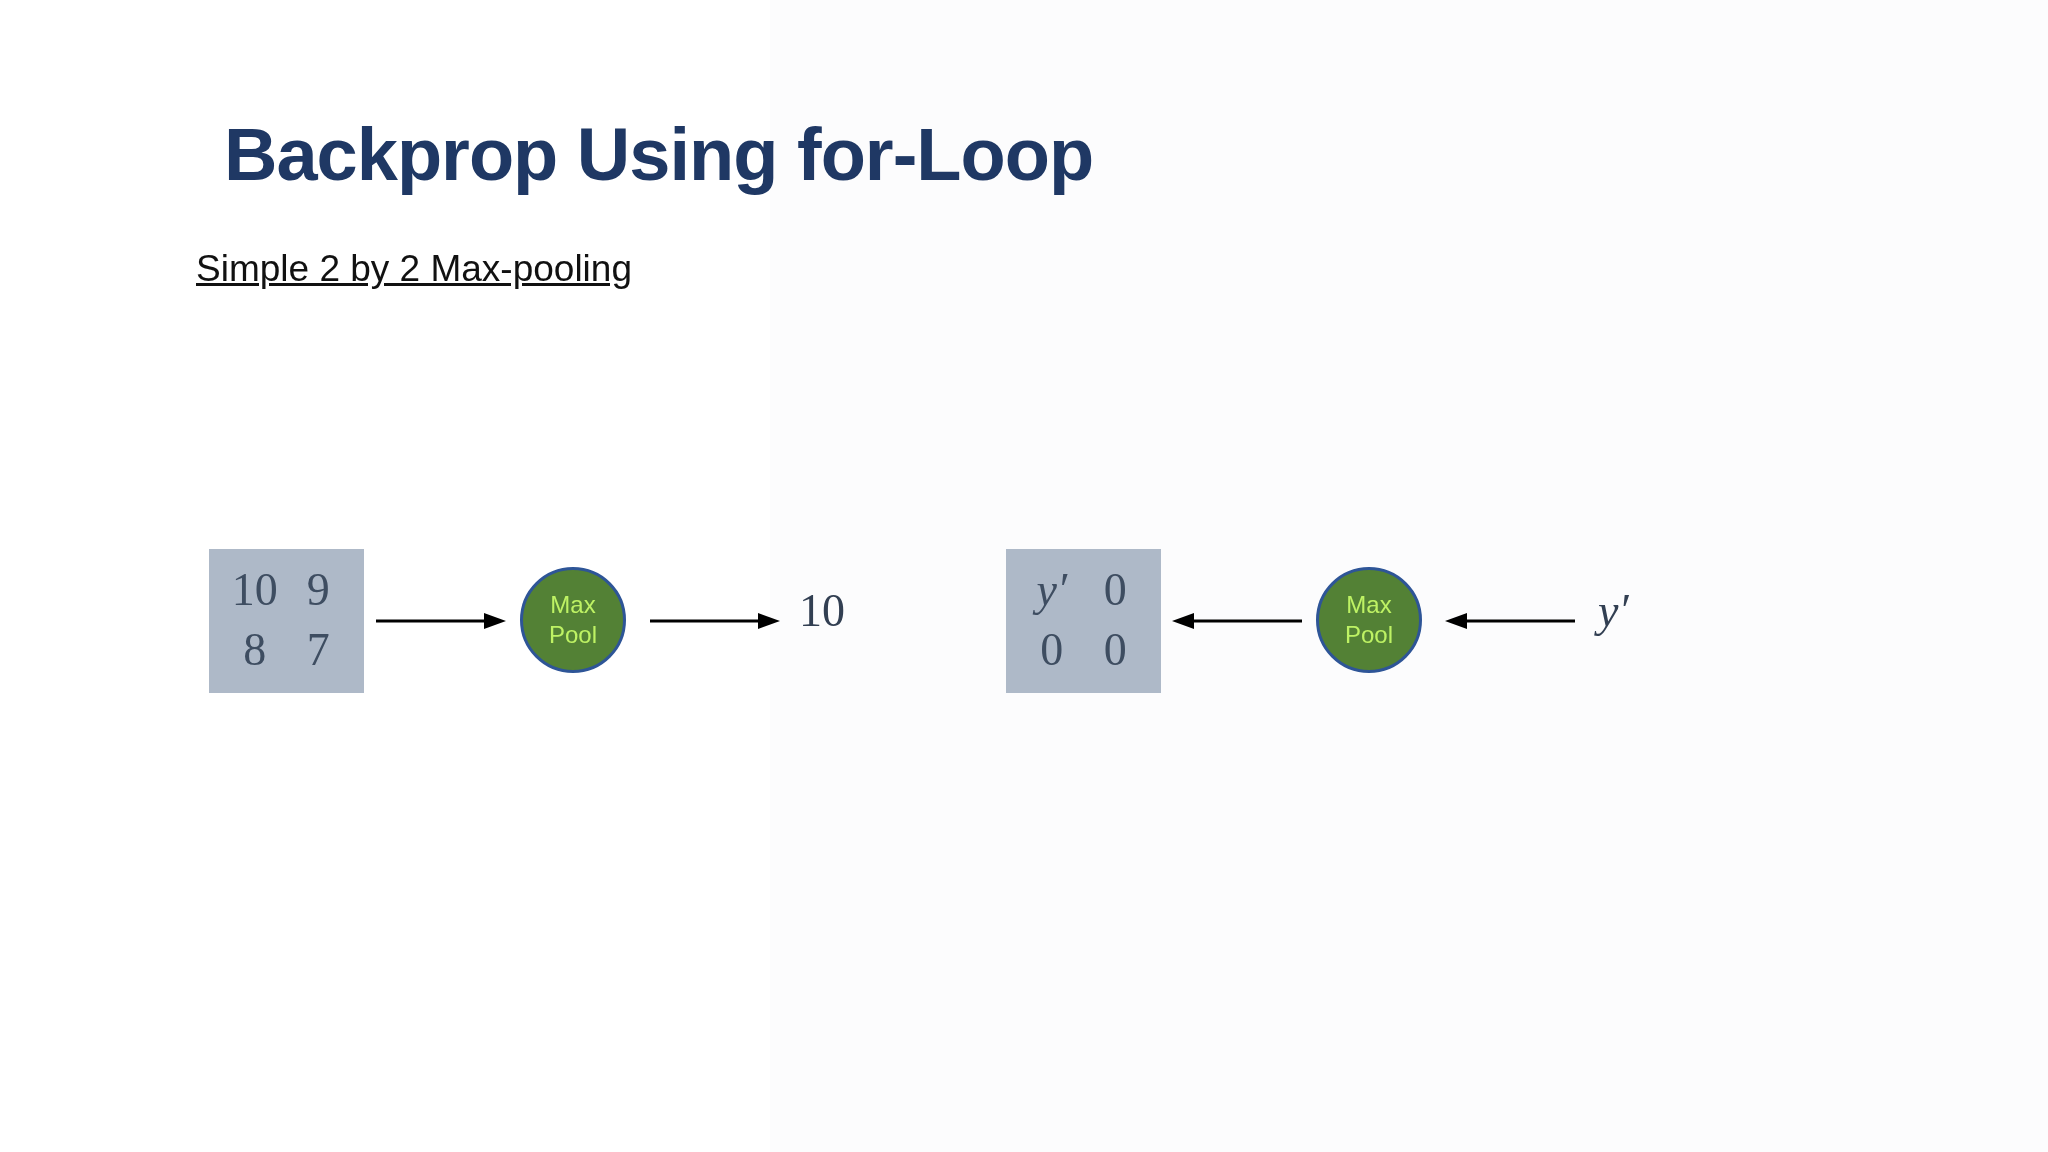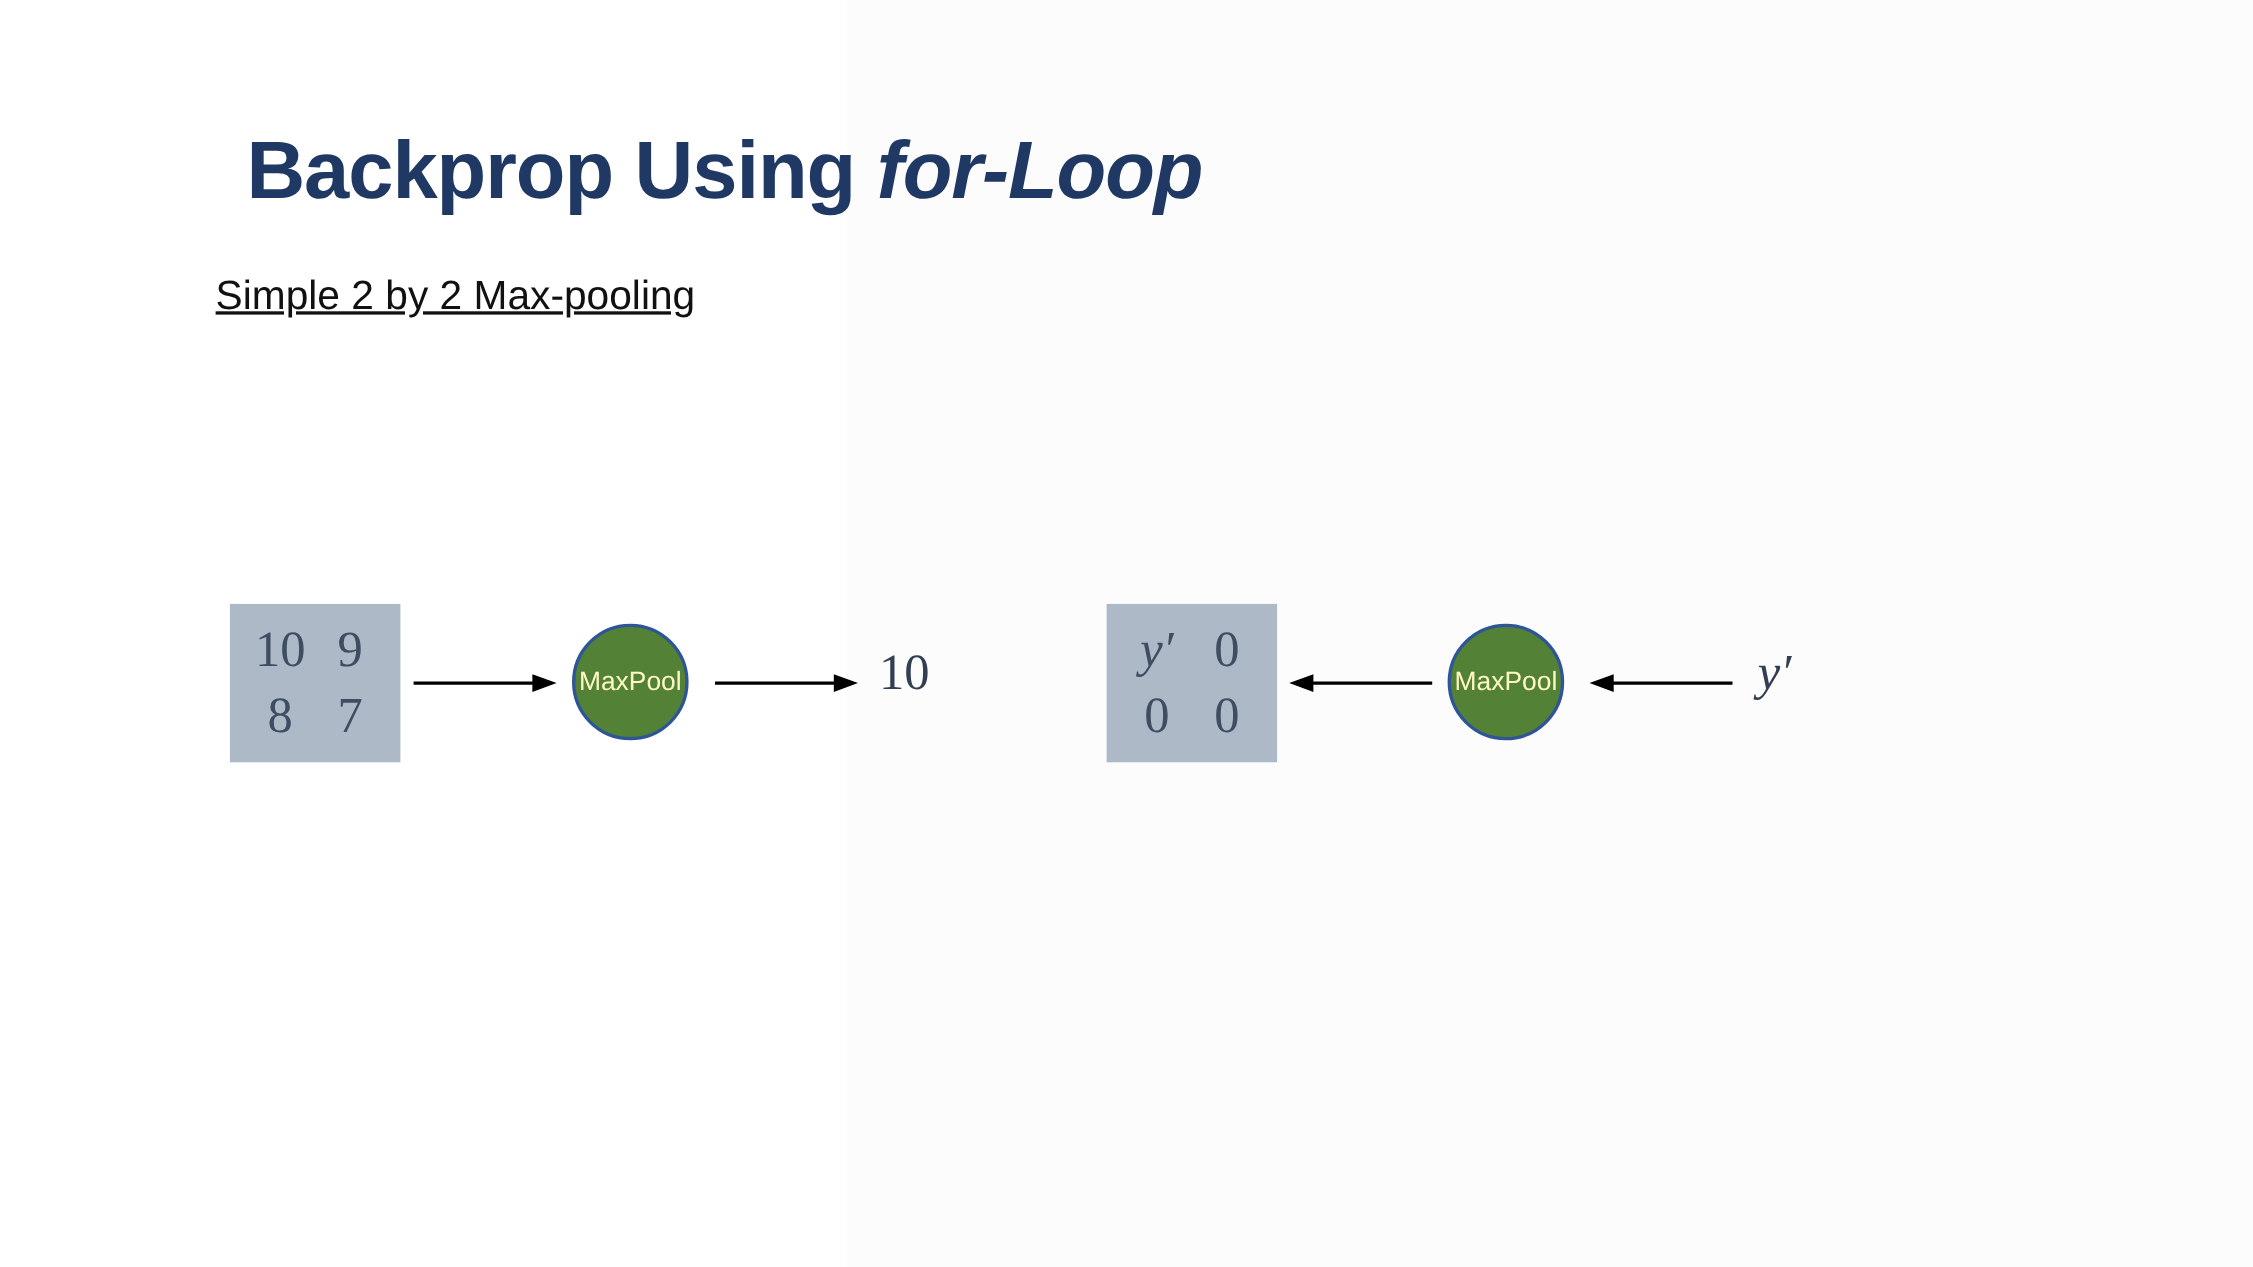--- a/index.html
+++ b/index.html
@@ -27,21 +27,21 @@
   .title {
     position: absolute;
     left: 176px;
     top: 112px;
     font-size: 74px;
     font-weight: bold;
     letter-spacing: -1px;
     white-space: nowrap;
   }
   .title .t-regular { font-style: normal; margin-left: 48px; }
-  .title .t-italic  { font-style: italic; }
+  .title .t-italic  { }
   .subtitle {
     position: absolute;
     left: 196px;
     top: 248px;
     font-size: 37px;
     color: #111111;
     white-space: nowrap;
     text-decoration: underline;
   }
   .matrix {
@@ -64,24 +64,24 @@
   .math-var { font-style: italic; }
   .op-circle {
     position: absolute;
     top: 567px;
     width: 106px;
     height: 106px;
     border-radius: 50%;
     box-sizing: border-box;
     border: 3px solid #2E5597;
     display: flex;
-    flex-direction: row;
+    flex-direction: column;
     align-items: center;
     justify-content: center;
-    color: #fef9c3;
+    color: #bef264;
     font-size: 24px;
     line-height: 1.25;
     text-align: center;
   }
   .op-forward  { left: 520px; }
   .op-backward { left: 1316px; }
   .arrow {
     position: absolute;
     top: 608px;
     height: 26px;

